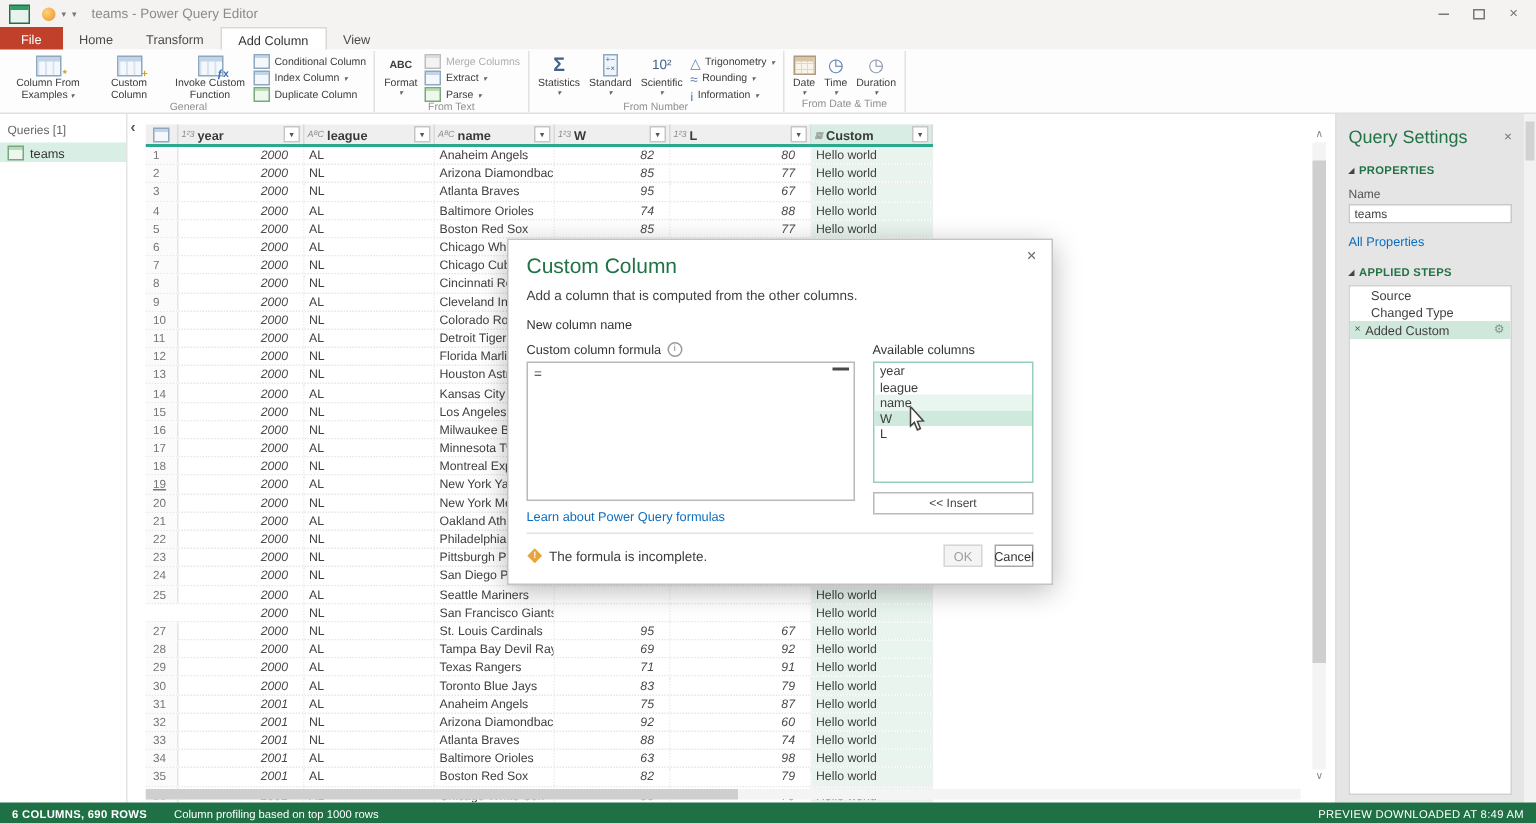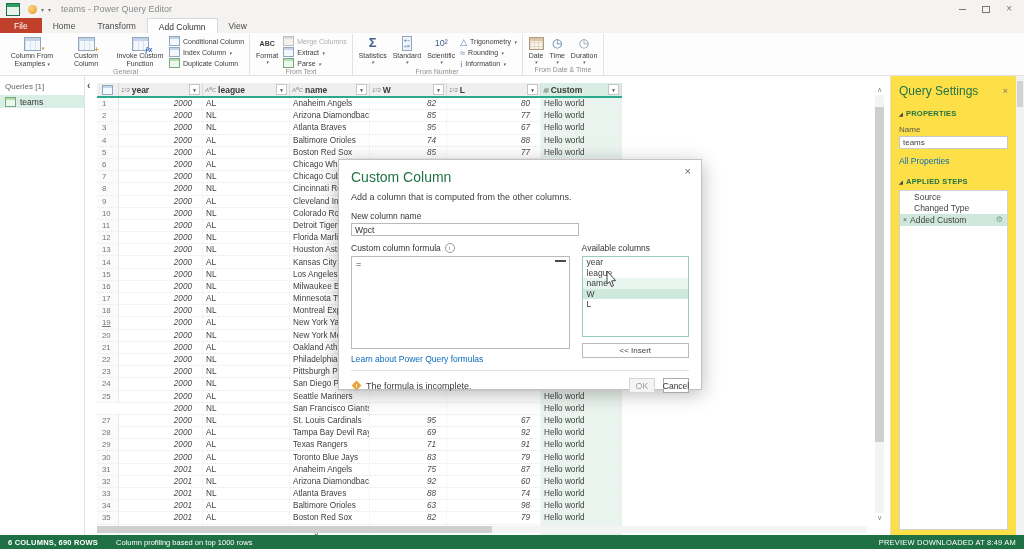--- a/index.html
+++ b/index.html
@@ -76,21 +76,21 @@
   .td.rownum{color:#757575;font-size:7.8px;justify-content:flex-start;padding-left:5px;border-right:1px solid #e6e6e6;background:#fbfbfb}
   .td.r{justify-content:flex-end;font-style:italic;padding-right:10px;color:#4a4a4a}
   .td.custom{background:#e9f4ee}
   .vscroll{position:absolute;right:5px;top:9px;bottom:12px;width:11px}
   .vs-arrow{position:absolute;left:0;width:11px;height:10px;color:#8a8a8a;font-size:7px;text-align:center;line-height:10px}
   .vs-track{position:absolute;left:1px;top:10px;bottom:10px;width:9px;background:#f4f4f4}
   .vs-thumb{position:absolute;left:1px;top:22px;width:9px;height:335px;background:#cfcfcf}
   .hscroll{position:absolute;left:0;bottom:2px;height:7px;width:770px;background:#f4f4f4}
   .hs-thumb{position:absolute;left:0;top:0;height:7px;width:395px;background:#cfcfcf}
   
-  .settings{width:126px;background:#fde047;border-left:1px solid #e0e0e0;padding:8px 8px 0;box-sizing:border-box;position:relative}
+  .settings{width:126px;background:#e5e5e5;border-left:1px solid #e0e0e0;padding:8px 8px 0;box-sizing:border-box;position:relative}
   .qs-title{font-size:12px;color:#217346;display:flex;align-items:center}
   .qs-close{margin-left:auto;color:#777;font-size:9px}
   .qs-sec{font-size:7.5px;font-weight:bold;color:#217346;margin-top:11px;letter-spacing:.2px;display:flex;align-items:center;gap:3px}
   .qs-exp{font-size:5px;color:#444}
   .qs-label{color:#555;font-size:8px;margin-top:7px}
   .qs-input{width:100%;height:13px;border:1px solid #c9c9c9;background:#fff;font-size:8px;color:#444;
             padding:0 3px;margin-top:2px;box-sizing:border-box;font-family:"Liberation Sans",sans-serif}
   .qs-link{color:#0b6cbd;font-size:8.5px;margin-top:7px}
   .steps{background:#fff;border:1px solid #d2d2d2;margin-top:4px;height:338px;overflow:hidden}
   .step{height:11.5px;display:flex;align-items:center;padding:0 4px 0 14px;font-size:8.5px;color:#3f3f3f}
@@ -740,21 +740,20 @@
   <span class="sb-bold">6 COLUMNS, 690 ROWS</span>
   <span class="sb-info">Column profiling based on top 1000 rows</span>
   <span class="sb-right">PREVIEW DOWNLOADED AT 8:49 AM</span>
 </div>
 
 <div class="dialog">
   <span class="dlg-close g-x"></span>
   <div class="dlg-title">Custom Column</div>
   <div class="dlg-sub">Add a column that is computed from the other columns.</div>
   <div class="dlg-name-label">New column name</div>
-  <input class="dlg-input" value="Wpct" style="">
   <div class="dlg-cols">
     <div class="dlg-left">
       <div class="dlg-label">
         <span>Custom column formula</span>
         <span class="info"></span>
       </div>
       <div class="formula">=</div>
       <div class="learn">Learn about Power Query formulas</div>
     </div>
     <div class="dlg-right">

